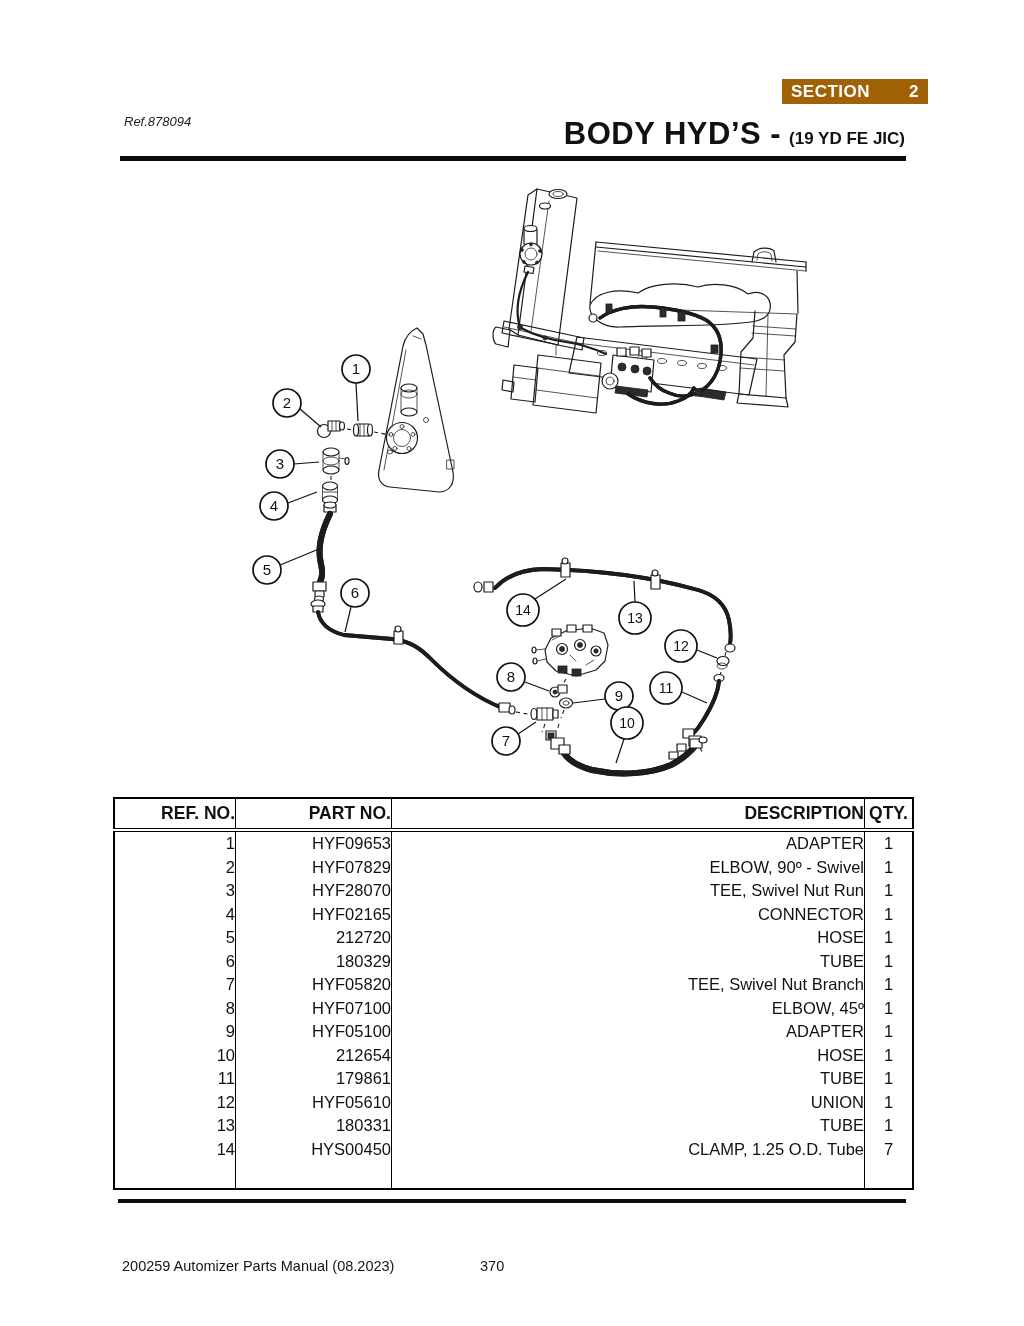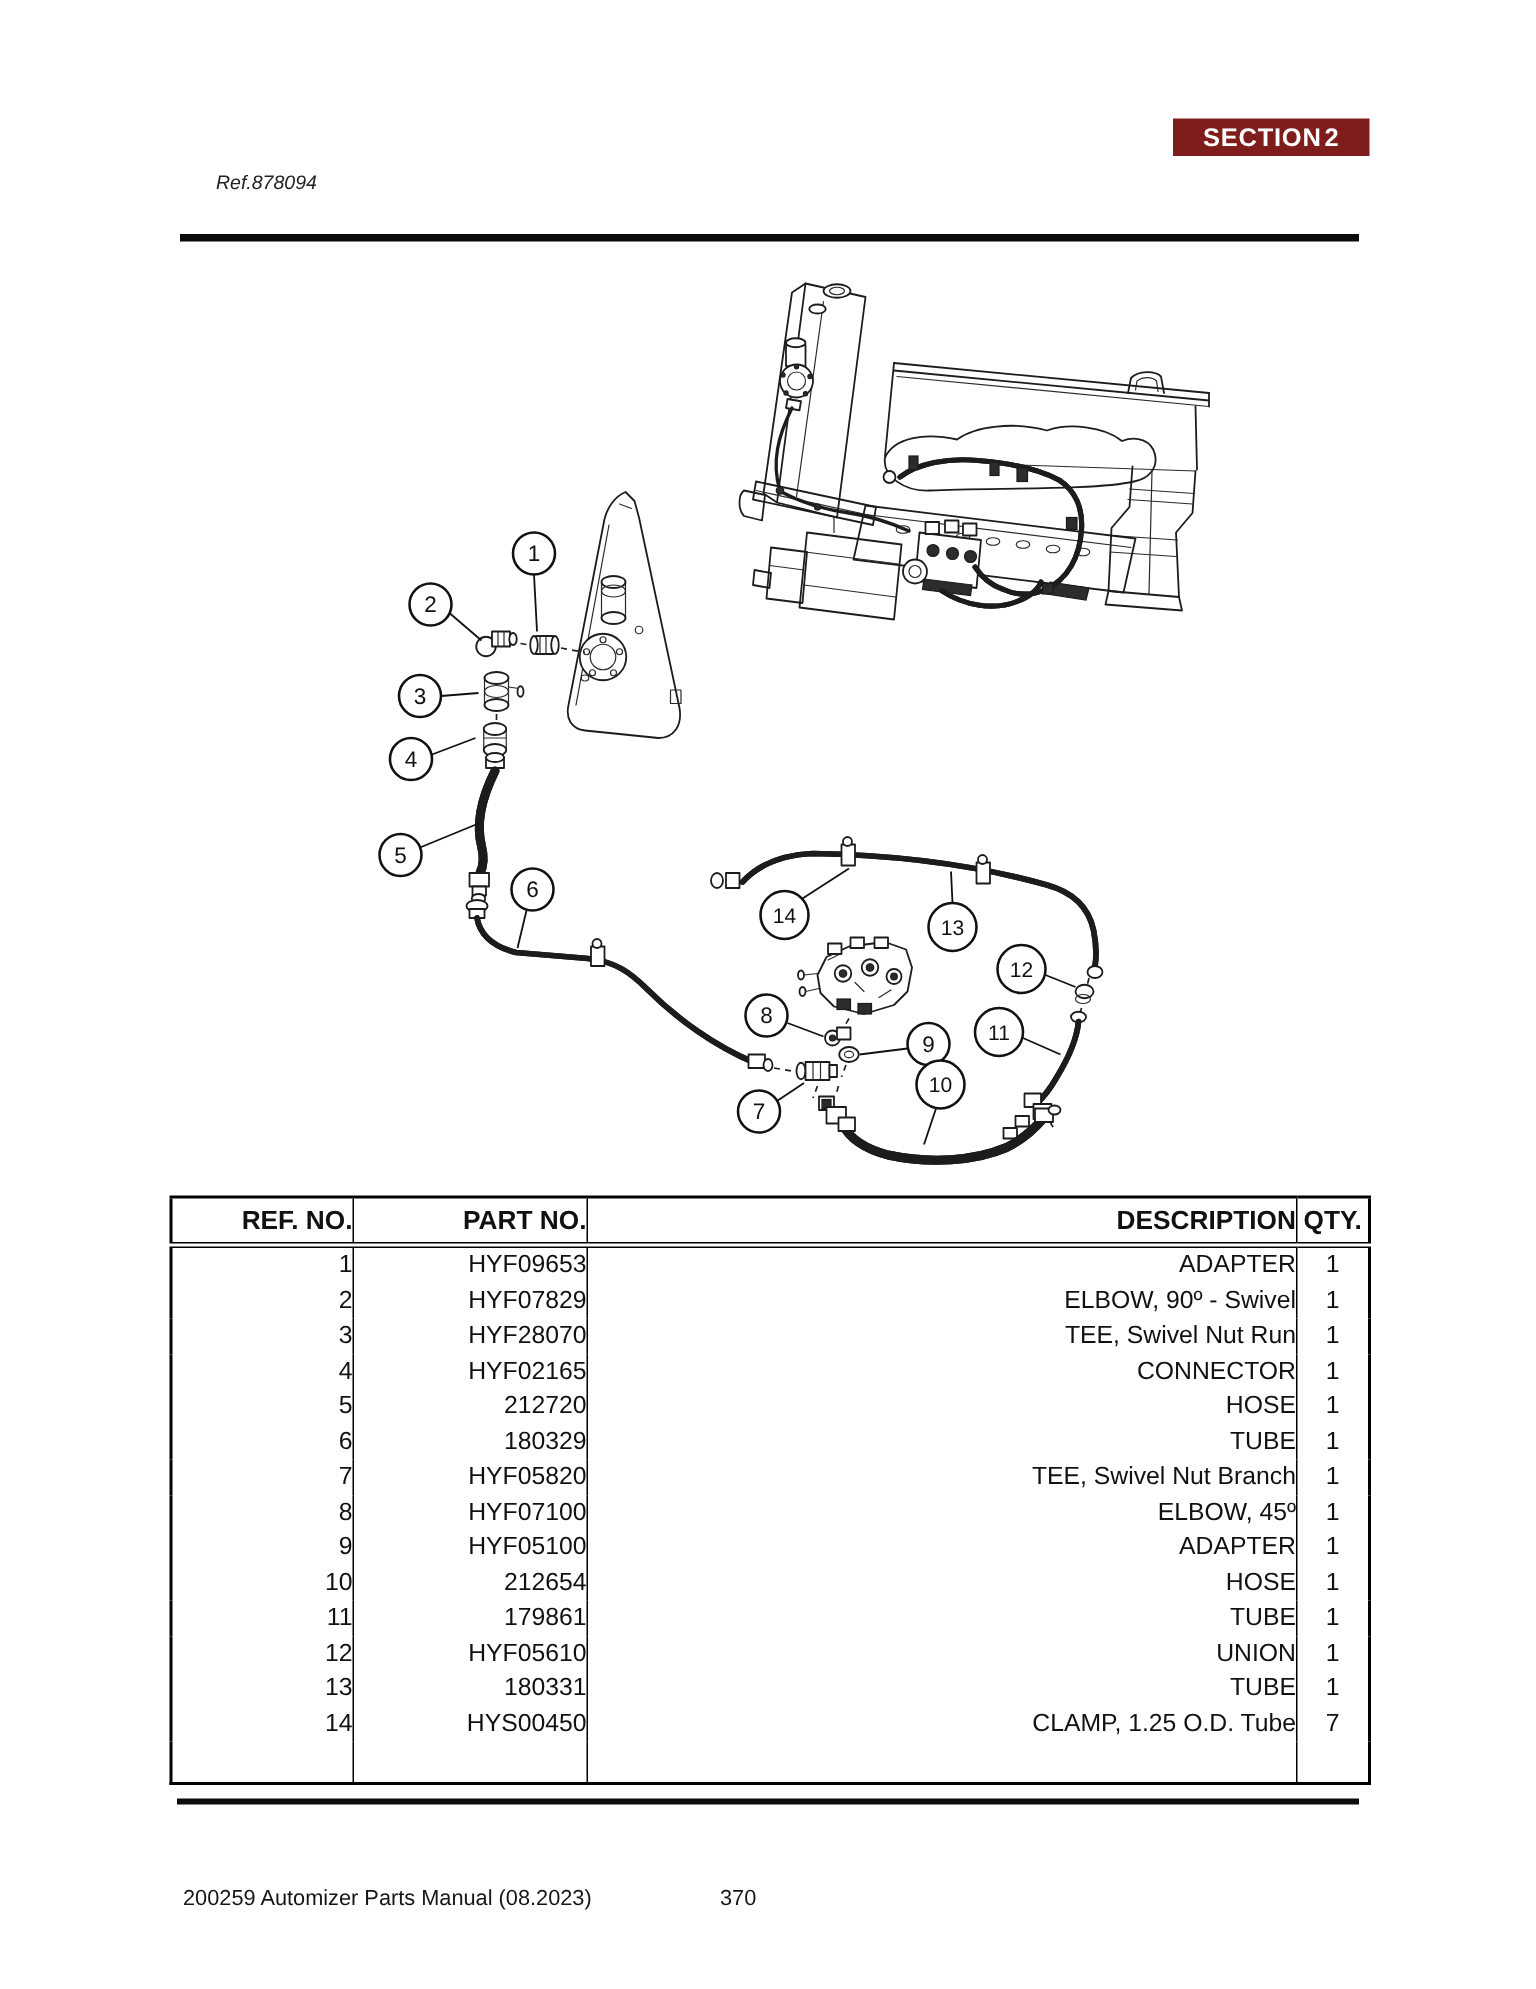--- a/index.html
+++ b/index.html
@@ -3,28 +3,28 @@
 <meta charset="utf-8">
 <style>
   html,body { margin:0; padding:0; background:#888; }
   .page {
     position:relative; width:1024px; height:1326px; margin:0 auto;
     background:#ffffff; font-family:"Liberation Sans", sans-serif; color:#111;
     overflow:hidden;
   }
   
   .ref-num {
-    position:absolute; left:144px; top:114px;
+    position:absolute; left:124px; top:114px;
     font-size:13px; font-style:italic; color:#222;
   }
   .section-badge {
-    position:absolute; left:782px; top:79px; width:131px; height:25px;
-    background:#7f1d1d; color:#fff; font-weight:bold; font-size:17px;
+    position:absolute; left:782px; top:79px; width:146px; height:25px;
+    background:#a16207; color:#fff; font-weight:bold; font-size:17px;
     display:flex; align-items:center; justify-content:space-between;
-    padding:0 20px; box-sizing:border-box; letter-spacing:0.5px;
+    padding:0 9px; box-sizing:border-box; letter-spacing:0.5px;
   }
   .title-line {
     position:absolute; right:119px; top:116px; width:600px;
     display:flex; justify-content:flex-end; align-items:baseline; gap:8px;
     white-space:nowrap;
   }
   .title-main { font-size:31px; font-weight:bold; letter-spacing:0.5px; }
   .title-sub  { font-size:17px; font-weight:bold; }
   .rule-top {
     position:absolute; left:120px; top:156px; width:786px; height:5px;
@@ -80,20 +80,24 @@
 </head>
 <body>
 
 <div class="page">
 
   <div class="ref-num">Ref.878094</div>
   <div class="section-badge">
     <span>SECTION</span>
     <span>2</span>
   </div>
+  <div class="title-line">
+    <span class="title-main">BODY HYD’S -</span>
+    <span class="title-sub">(19 YD FE JIC)</span>
+  </div>
   <div class="rule-top"></div>
 
   <svg class="diagram" width="812" height="625" viewBox="110 170 812 625" xmlns="http://www.w3.org/2000/svg">
 
     <g>
 
       <path class="ln" d="M596,242 L806,262"></path>
       <path class="ln" d="M596,247 L806,267"></path>
       <path class="lnt" d="M598,251 L806,271"></path>
       <path class="ln" d="M806,262 L806,271"></path>

